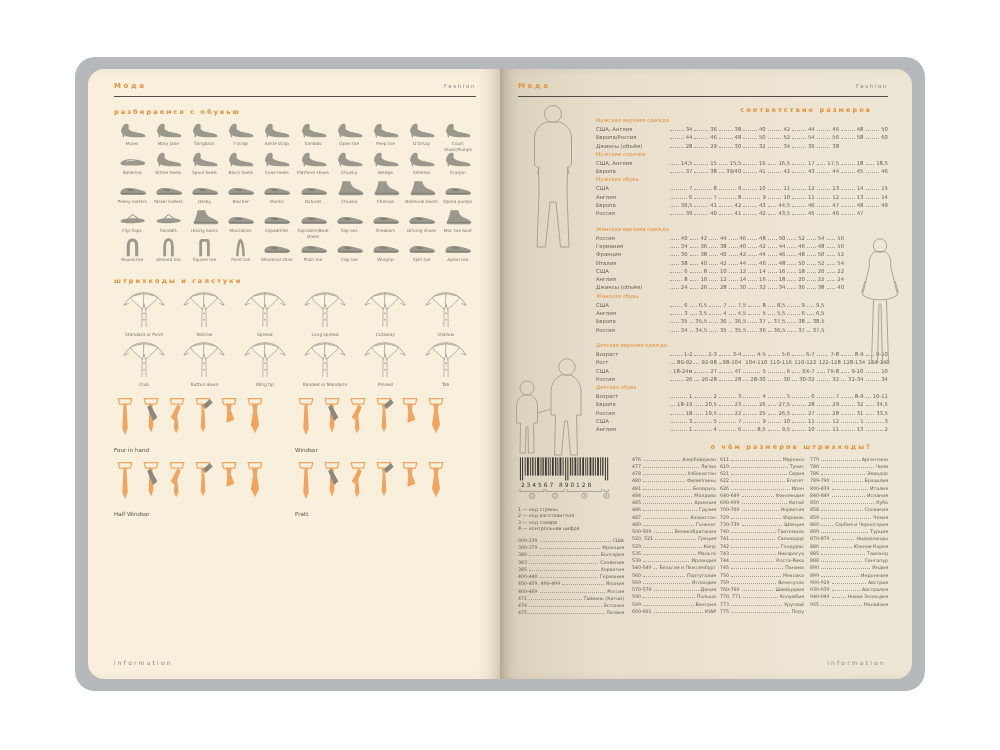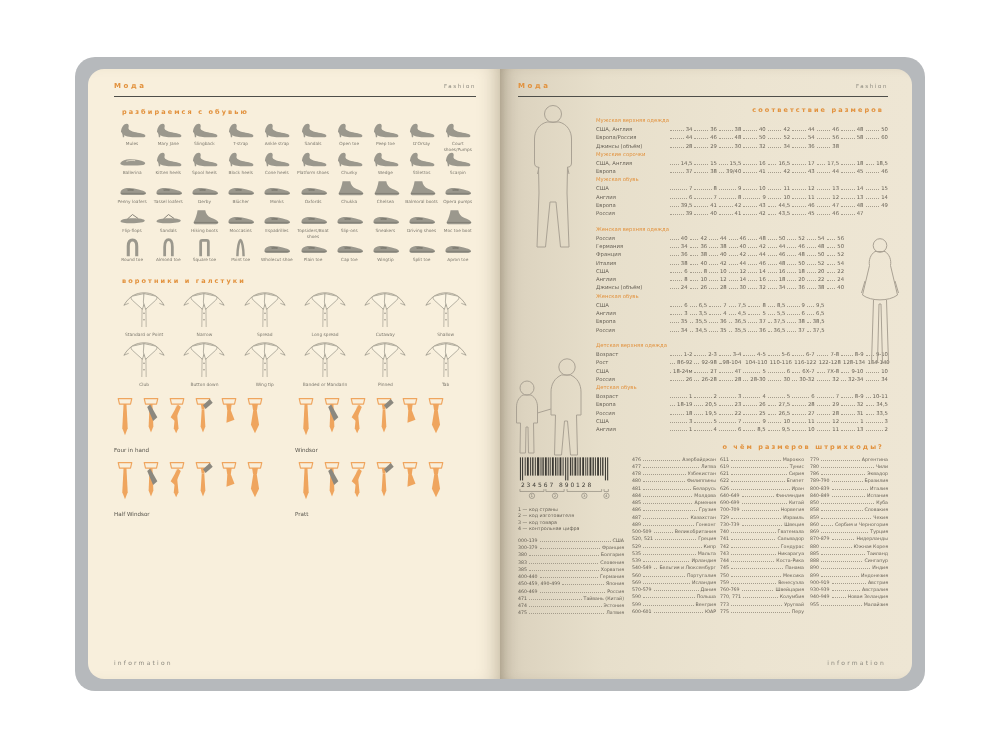--- a/index.html
+++ b/index.html
@@ -13,22 +13,22 @@
   .page-right{left:500px;width:412px;border-radius:0 16px 16px 0;
       background:linear-gradient(90deg,#d3cab6 0%,#ddd4c0 6%,#e7dfcb 25%,#ece4d1 60%,#eee6d4 100%);
       box-shadow:inset 10px 0 16px -10px rgba(70,55,30,.45);}
   .inner{position:relative;height:100%;box-sizing:border-box;}
   .lp{padding:13px 24px 0 26px;}
   .rp{padding:13px 24px 0 18px;}
   .ph{display:flex;justify-content:space-between;align-items:baseline;}
   .ph-title{color:var(--accent,#e2913c);font-size:7px;font-weight:bold;letter-spacing:2.6px;}
   .ph-right{color:#8b887e;font-size:5.5px;letter-spacing:1.6px;}
   .rule{border-top:1.3px solid #4e4e49;margin-top:6px;}
-  .sec-h{color:var(--accent,#e2913c);font-size:6.5px;font-weight:bold;letter-spacing:2.1px;margin:11px 8px 5px;}
-  .sec-h.right{text-align:right;margin:9px 4px 2px;}
+  .sec-h{color:var(--accent,#e2913c);font-size:6.5px;font-weight:bold;letter-spacing:2.1px;margin:11px 0 5px;}
+  .sec-h.right{text-align:right;margin:9px 16px 2px;}
   
   .shoe-row{display:flex;}
   .shoe{width:10%;text-align:center;}
   .shoe svg{display:block;margin:0 auto;}
   .slab{font-size:4.3px;color:#7c786d;line-height:5.5px;height:9px;}
   
   .collar-row{display:flex;margin-top:3px;}
   .collar{width:16.66%;text-align:center;}
   .clab{font-size:4.4px;color:#7c786d;margin-top:1px;}
   
@@ -299,21 +299,21 @@
                 <path d="M13 13.6 C16 12.7 19 12.7 22 13.5 L21 15.6 C18.4 15 16 15 14 15.6 Z" fill="#7f7c72"></path>
               </svg></span><div class="slab">Split toe</div></div>
           <div class="shoe"><span><svg width="31" height="20" viewBox="0 0 40 26">
                 <path d="M4.5 16.5 C5.5 14 8.5 12.3 12.5 11.8 C18.5 11 23 12.3 28 13.8 C32.5 15.1 35.8 15.8 37 17.3 C38.3 19 37.2 20.6 34 20.7 L7.5 20.7 C5 20.6 3.8 18.6 4.5 16.5 Z" fill="#9b988d"></path>
                 <path d="M4.8 18.7 L36.9 18.7" stroke="#6f6c63" stroke-width="0.7"></path>
                 <path d="M13 13.6 C16 12.7 19 12.7 22 13.5 L21 15.6 C18.4 15 16 15 14 15.6 Z" fill="#7f7c72"></path>
               </svg></span><div class="slab">Apron toe</div></div>
         </div>
       </div>
 
-    <div class="sec-h">воротники и галстуки</div>
+    <div class="sec-h">штрихкоды и галстуки</div>
     <div id="collars">
         <div class="collar-row">
           <div class="collar"><span><svg width="46" height="37" viewBox="0 0 56 46">
                 <path d="M3 19 C10 7 19 3.5 28 3.5 C37 3.5 46 7 53 19" fill="none" stroke="#8f8b7e" stroke-width="0.9"></path>
                 <polygon points="18,6 38,6 28,21" fill="#b9b5a5"></polygon>
                 <path d="M28 4.5 L14 7.5 C11.4 8.3 11.2 10.6 13.4 12.6 L26 24 L28.8 15 Z" fill="#fbf4e3" stroke="#8f8b7e" stroke-width="0.8" stroke-linejoin="round"></path>
                 <path d="M28 4.5 L42 7.5 C44.6 8.3 44.8 10.6 42.6 12.6 L30 24 L27.2 15 Z" fill="#fbf4e3" stroke="#8f8b7e" stroke-width="0.8" stroke-linejoin="round"></path>
                 <path d="M25.6 23 L25.3 46 M30.4 23 L30.7 46" stroke="#8f8b7e" stroke-width="0.7" fill="none"></path>
                 <circle cx="28" cy="29" r="0.9" fill="#8f8b7e"></circle>
                 <circle cx="28" cy="37" r="0.9" fill="#8f8b7e"></circle>

